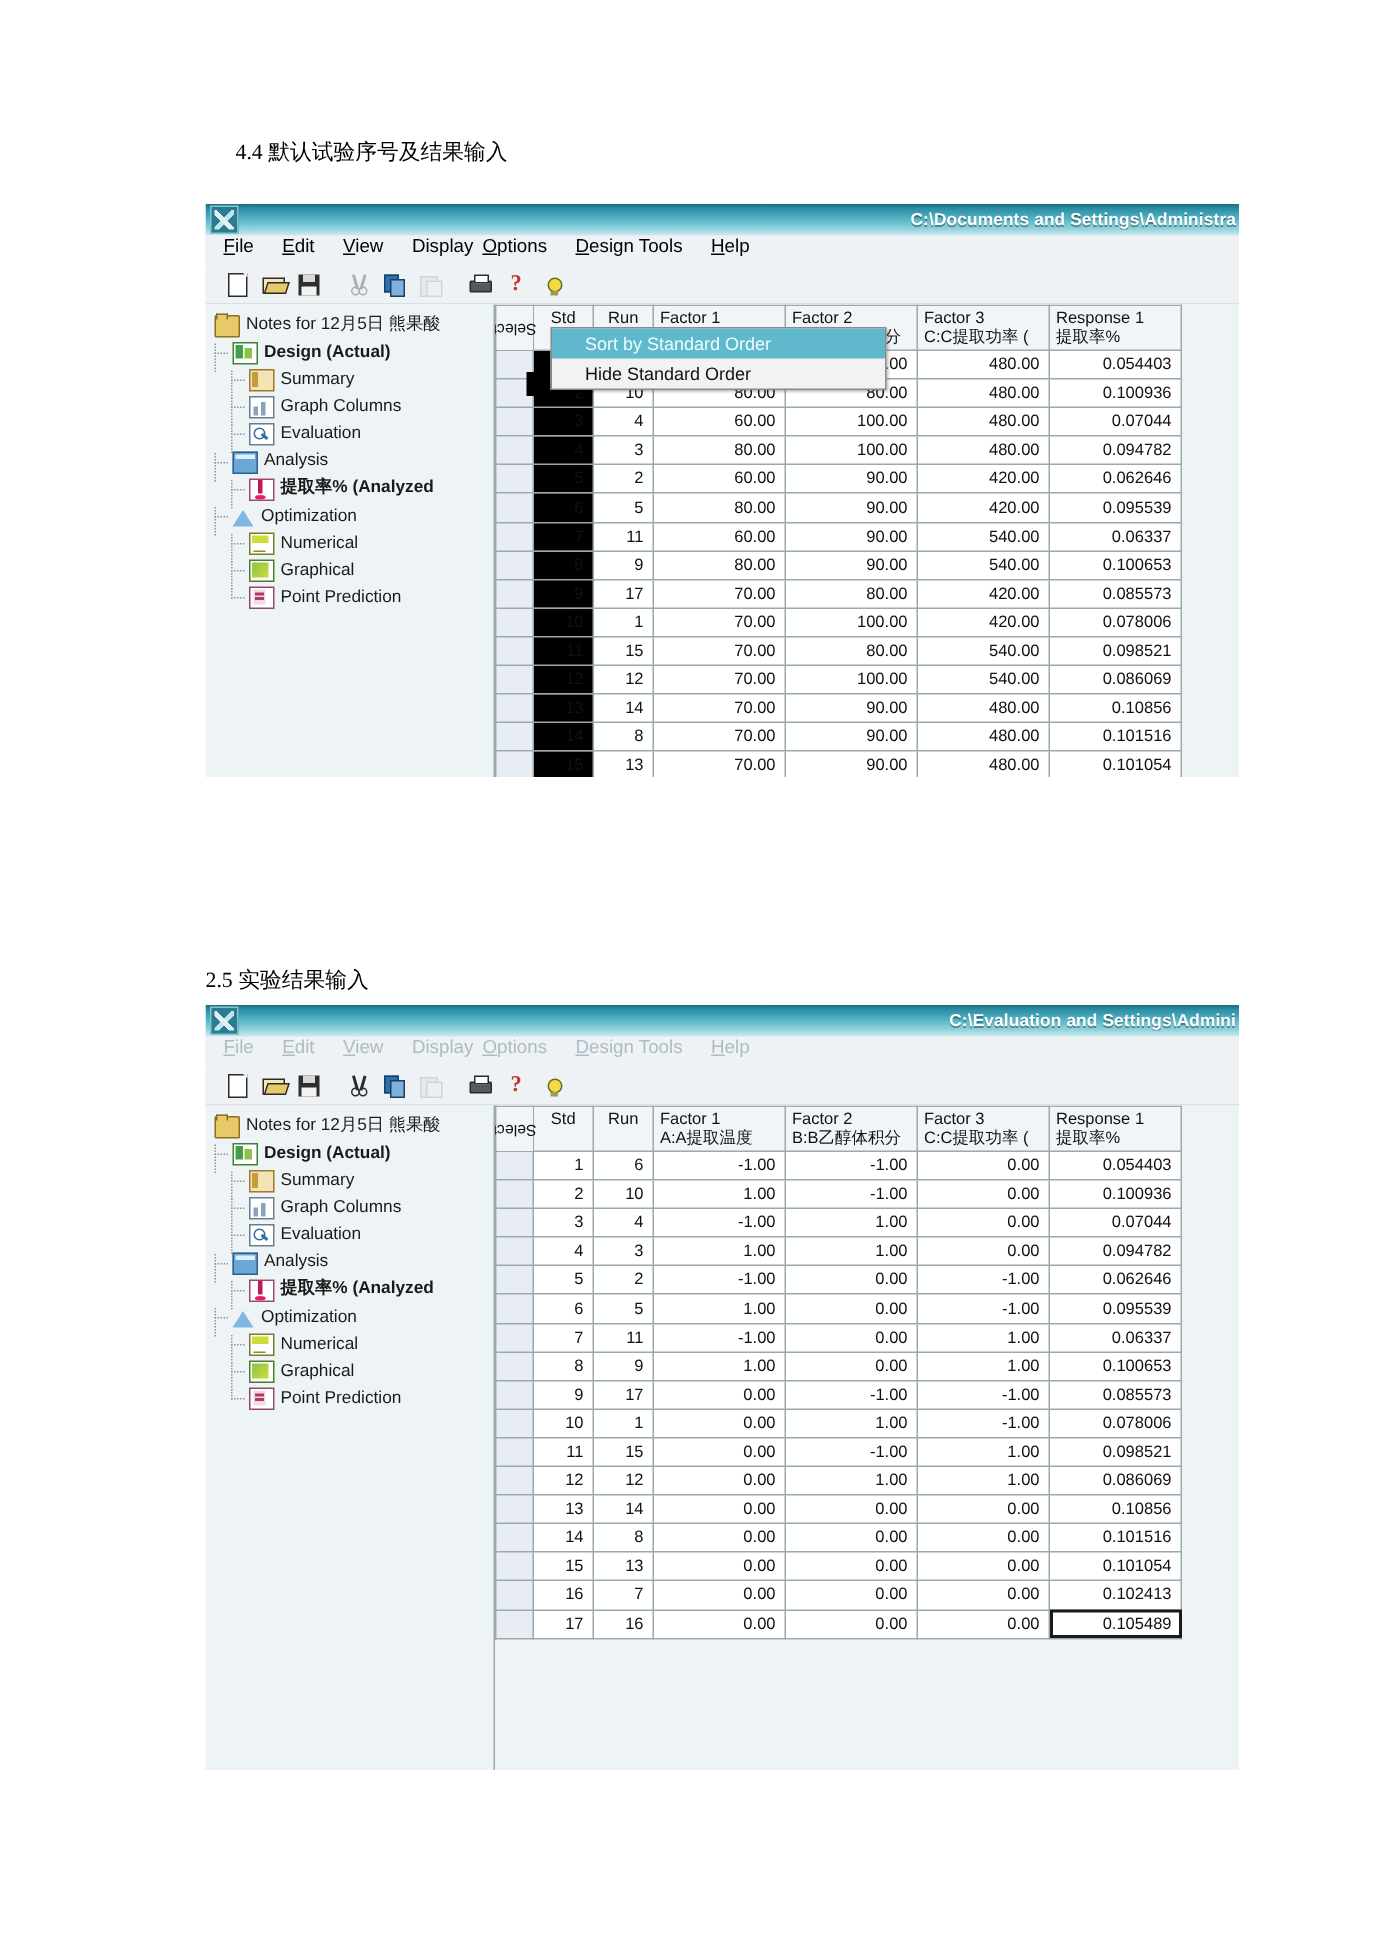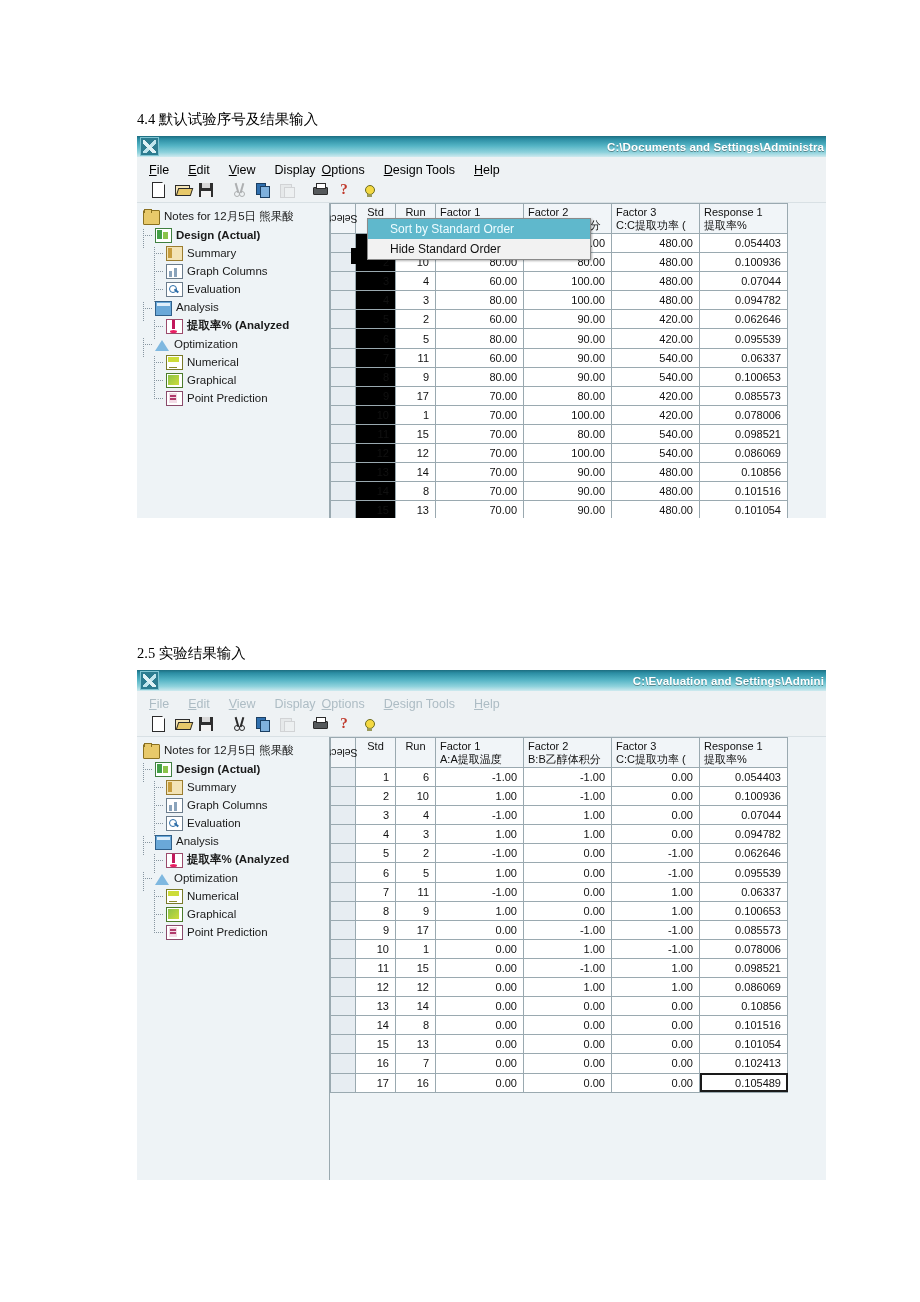--- a/index.html
+++ b/index.html
@@ -6,21 +6,21 @@
   body{
     width:920px;height:1302px;background:#ffffff;
     font-family:"Liberation Sans", sans-serif;
     position:relative;overflow:hidden;
   }
   .doc-caption{
     position:absolute;left:137px;
     font-family:"Liberation Serif", serif;
     font-size:14.5px;color:#000;white-space:nowrap;
   }
-  #cap1{top:110px;}
+  #cap1{top:92px;margin-left:20px;}
   #cap2{top:644px;}
 
   
   .win{position:absolute;overflow:hidden;background:#eef3f6;}
   .titlebar{
     height:21px;position:relative;
     background:linear-gradient(to bottom,#1d6d80 0%,#2b8da3 14%,#53b3c4 46%,#8fd2dc 78%,#cfeaef 100%);
     display:flex;align-items:center;
   }
   .titlebar .tb-icon{
@@ -33,21 +33,21 @@
       linear-gradient(45deg,transparent 38%,#dff1f5 38%,#dff1f5 56%,transparent 56%),
       linear-gradient(-45deg,transparent 38%,#bfe4ec 38%,#bfe4ec 56%,transparent 56%);
   }
   .titlebar .tb-text{
     flex:1 1 auto;text-align:right;padding-right:2px;
     font-size:11.5px;font-weight:bold;color:#ffffff;
     letter-spacing:.1px;white-space:nowrap;overflow:hidden;
     text-shadow:0 1px 0 rgba(0,0,0,.35);
   }
 
-  .menubar{height:20px;background:#eef2f4;display:flex;align-items:flex-end;padding-left:12px;}
+  .menubar{height:20px;background:#eef2f4;display:flex;align-items:flex-start;padding-left:12px;}
   .menubar .mi{font-size:12.5px;color:#000;margin-right:19px;white-space:nowrap;}
   .menubar .mi u{text-decoration:underline;}
   .menubar.disabled .mi{color:#adbcc4;}
   .menubar.disabled .mi u{text-decoration:underline;}
 
   .toolbar{height:25px;background:#eef2f4;display:flex;align-items:center;padding-left:10px;
            border-bottom:1px solid #d8e0e4;}
   .tb-btn{width:22px;height:20px;margin-right:2px;display:flex;align-items:center;justify-content:center;}
   .tb-sep{width:9px;height:20px;}
 

